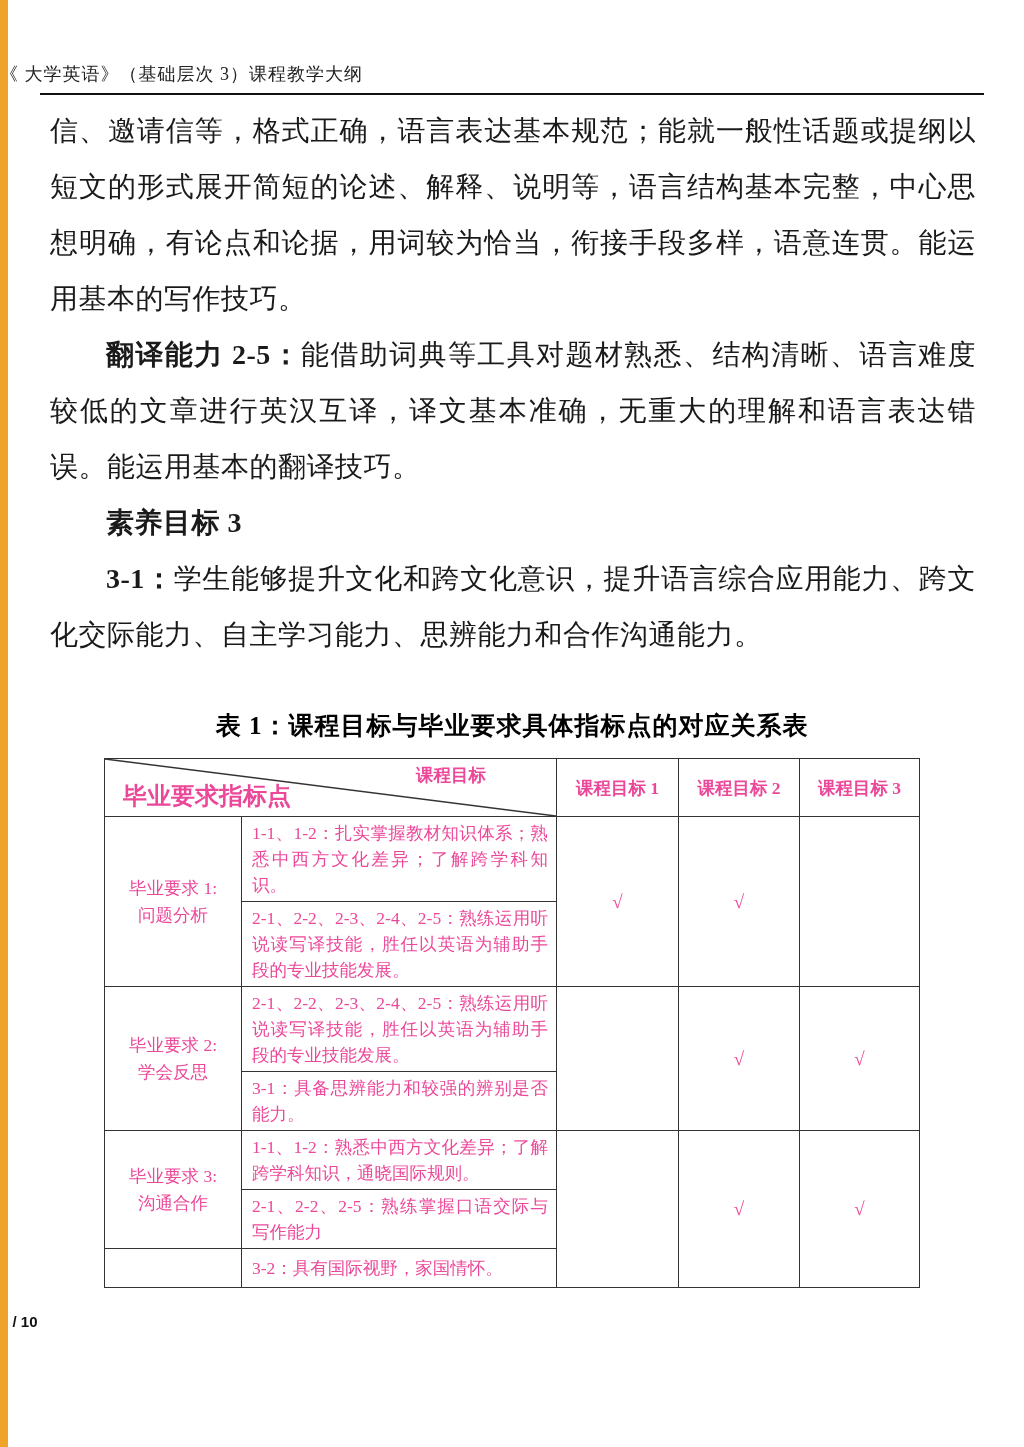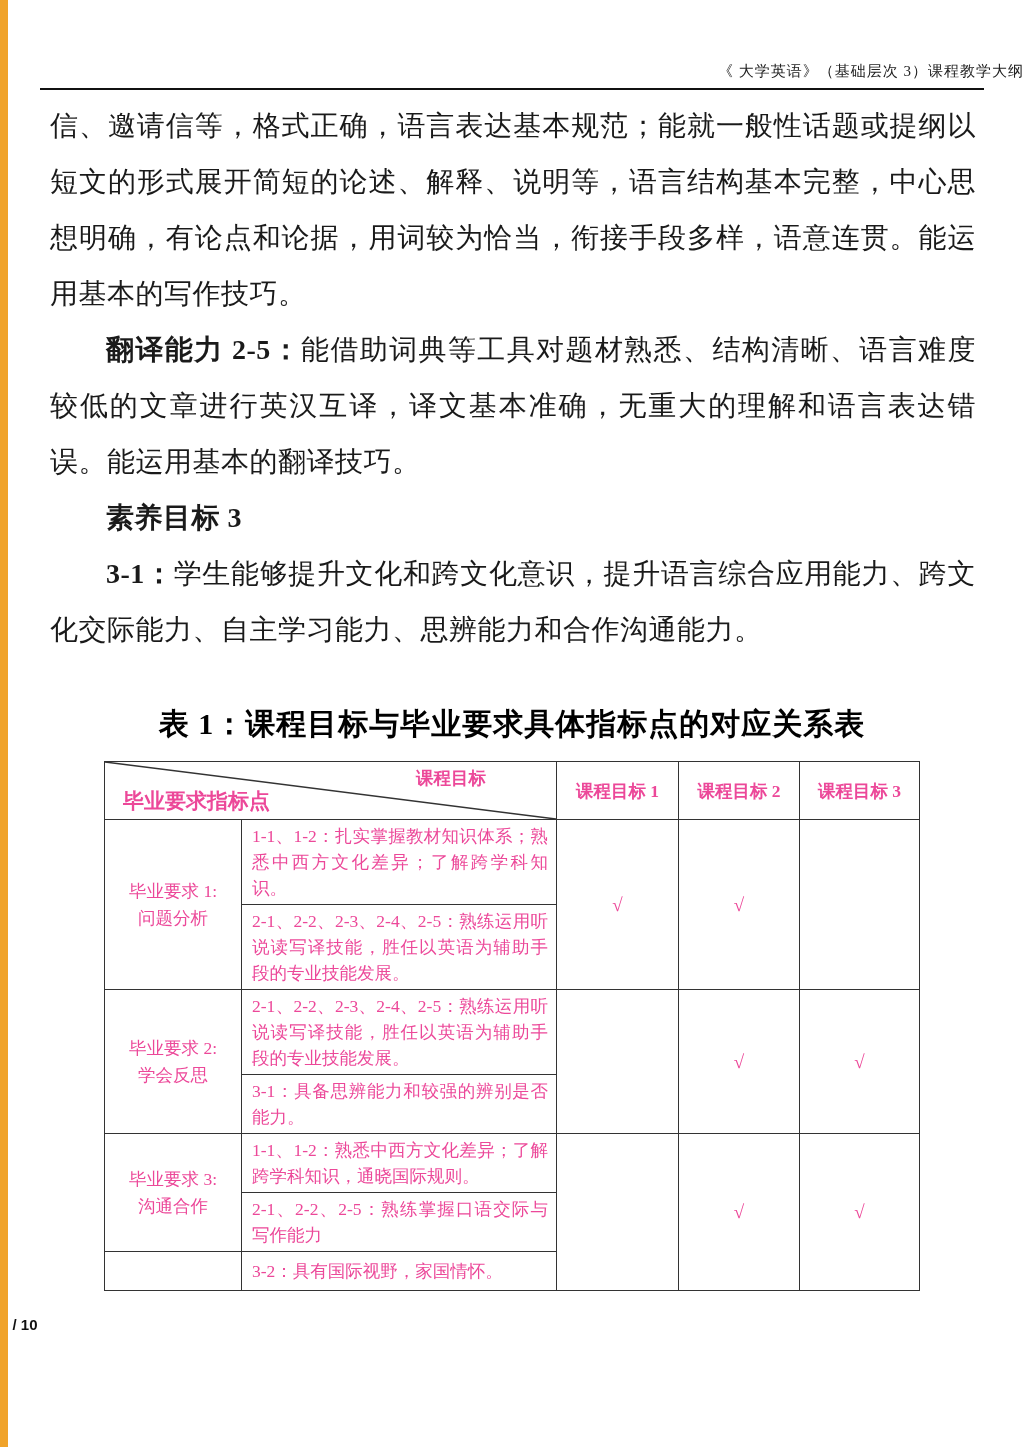--- a/index.html
+++ b/index.html
@@ -8,48 +8,48 @@
     width: 1024px; height: 1447px; overflow: hidden; position: relative;
     font-family: "Liberation Serif", "DejaVu Serif", serif;
     color: #1a1a1a;
   }
   .accent-stripe {
     position: absolute; left: 0; top: 0; width: 8px; height: 1447px;
     background: #F0A32A;
   }
   .page-header { padding-top: 62px; }
   .header-title {
-    text-align: right; font-size: 15px; color: #222; letter-spacing: 1px;
+    text-align: left; font-size: 18px; color: #222; letter-spacing: 1px;
   }
   .header-rule {
     margin: 7px 40px 0 40px; border-top: 2px solid #111; height: 0;
   }
   .doc-body { padding: 8px 48px 0 50px; }
   .para {
     font-size: 28px; line-height: 56px; text-align: justify;
     text-indent: 2em; letter-spacing: 0.5px;
   }
   .para.no-indent { text-indent: 0; }
   .para .lead { font-weight: bold; }
   .table-title {
-    margin-top: 46px; text-align: center; font-weight: bold; font-size: 30px;
+    margin-top: 46px; text-align: center; font-weight: bold; font-size: 25px;
     letter-spacing: 1px; color: #000;
   }
   table.matrix {
     border-collapse: collapse; width: 815px; margin: 16px auto 0 auto;
     table-layout: fixed; font-size: 17.5px; color: #ec4899;
   }
   table.matrix td { border: 1.5px solid #333; vertical-align: middle; }
   .corner-cell { position: relative; height: 58px; padding: 0; }
   .corner-cell svg.diag { position: absolute; left: 0; top: 0; width: 100%; height: 100%; display: block; }
   .corner-top {
     position: absolute; top: 4px; right: 70px; font-weight: bold; font-size: 17.5px;
   }
   .corner-bottom {
-    position: absolute; bottom: 4px; left: 18px; font-weight: bold; font-size: 21px;
+    position: absolute; bottom: 4px; left: 18px; font-weight: bold; font-size: 24px;
   }
   .goal-head { text-align: center; font-weight: bold; font-size: 17.5px; }
   .req-cell { text-align: center; line-height: 27px; padding: 2px; }
   .desc-cell { padding: 3px 8px 3px 10px; line-height: 26px; text-align: justify; }
   .check-cell { text-align: center; font-size: 19px; }
   .h57 { height: 57px; } .h80 { height: 80px; } .h50 { height: 50px; }
   .h55 { height: 55px; } .h33 { height: 39px; }
   .page-footer {
     margin-top: 25px; 
     font-family: "Liberation Sans", "DejaVu Sans", sans-serif;

